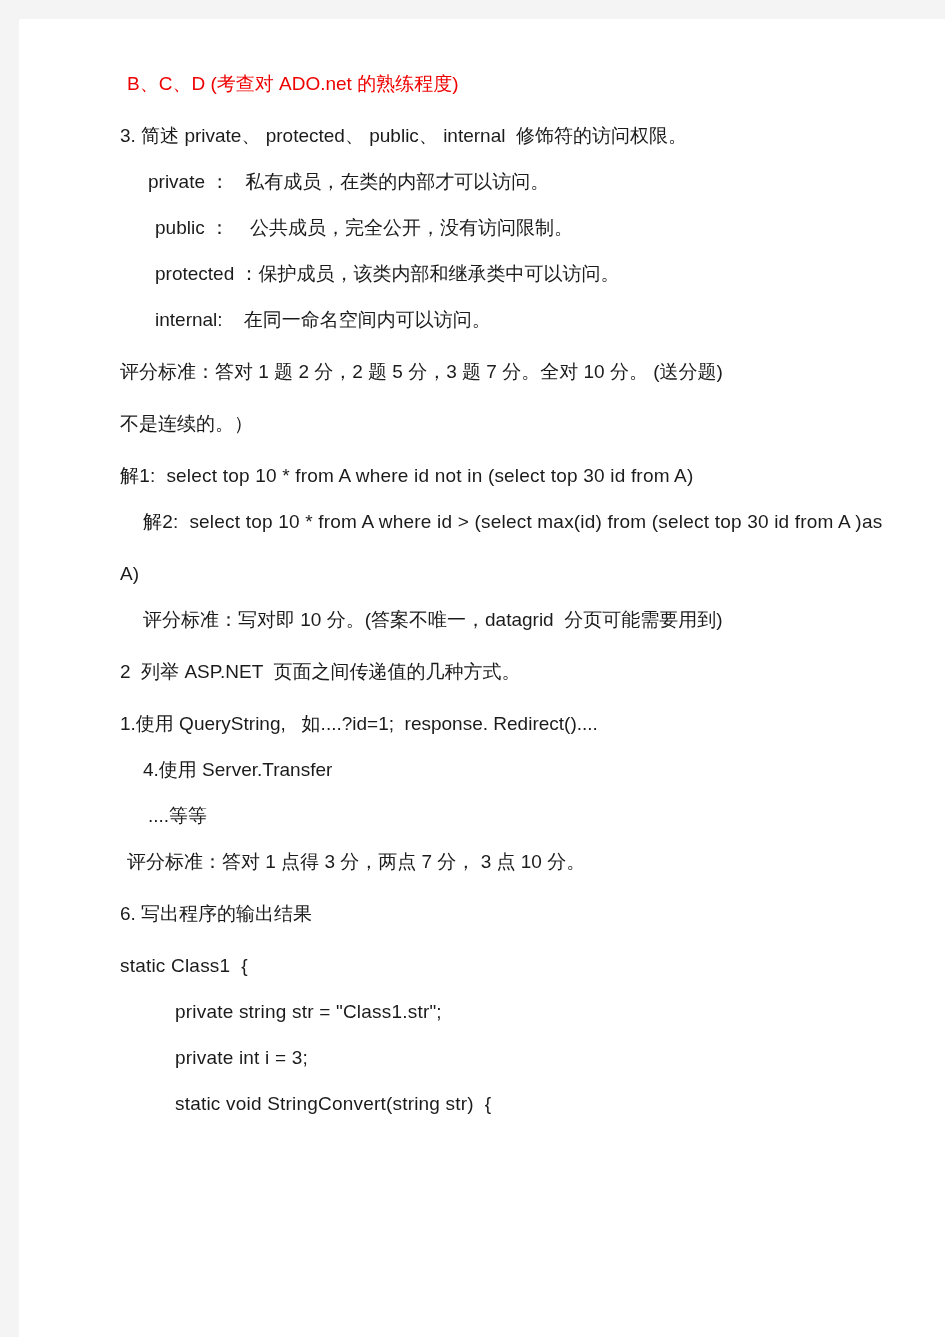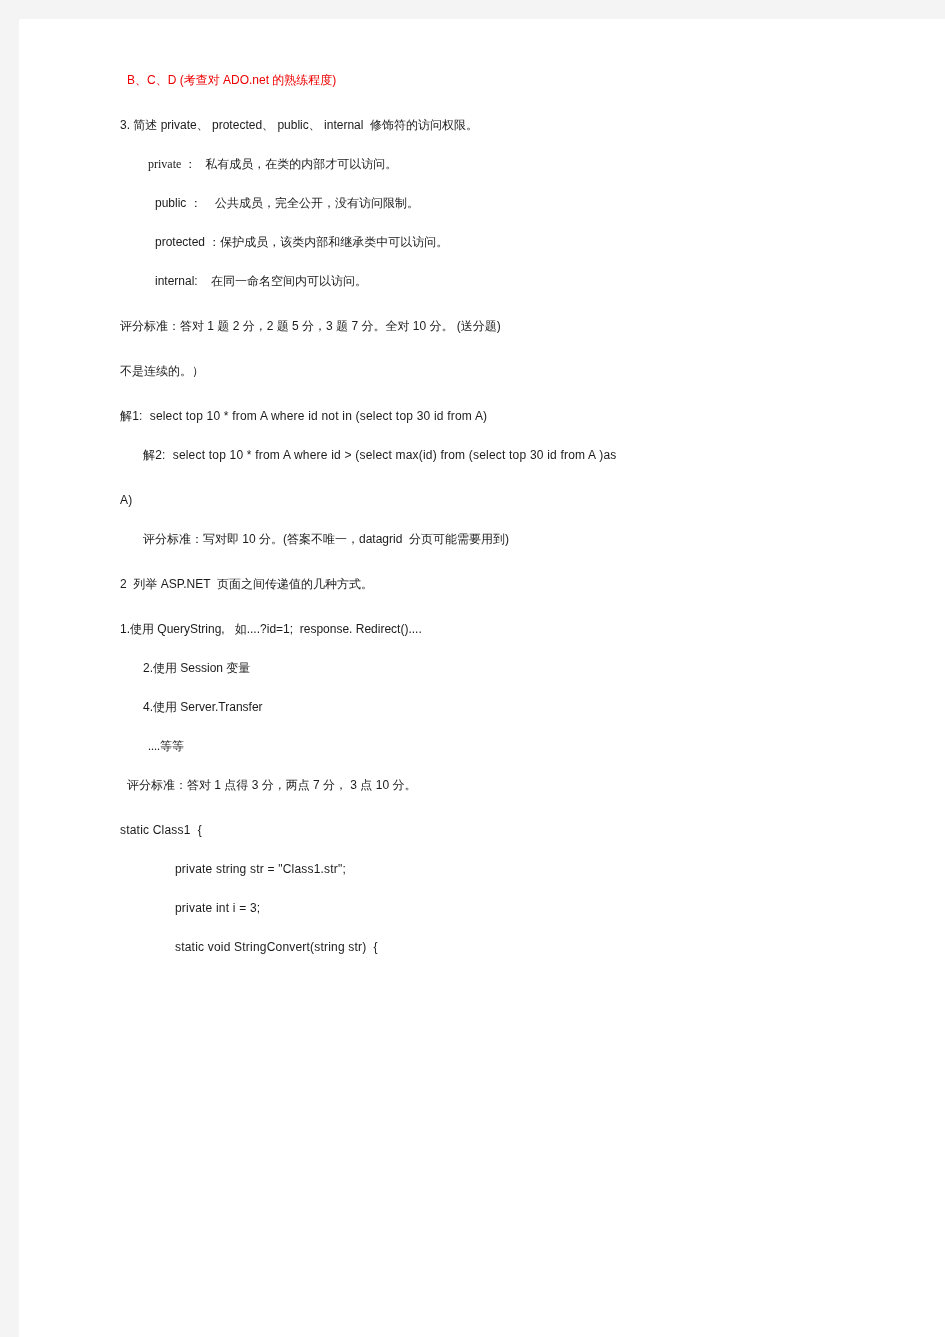--- a/index.html
+++ b/index.html
@@ -28,41 +28,41 @@
     height: 1318px;
     background: #ffffff;
   }
   .doc-body {
     position: absolute;
     left: 101px;   
     top: 55px;
     width: 800px;
   }
   .line {
-    font-size: 12px;
+    font-size: 19px;
     line-height: 1.0;
     color: #1b1b1b;
     white-space: pre-wrap;
     font-family: "Liberation Sans", "DejaVu Sans", sans-serif;
   }
   .gap-0  { margin-top: 0; }
   .gap-sm { margin-top: 20px; }
   .gap-md { margin-top: 27px; }
   .gap-lg { margin-top: 34px; }
   .gap-xxl{ margin-top: 78px; }
 
   .red { color: #ee0000; }
   .mono-ish {
     font-family: "Liberation Sans", "DejaVu Sans", sans-serif;
     letter-spacing: 0.2px;
   }
   .ind-0  { padding-left: 0px; margin-top: 33px; }
   .ind-1  { padding-left: 7px; }
   .ind-2  { padding-left: 23px; }
-  .ind-3  { padding-left: 28px; font-family: Liberation Serif, serif; }
+  .ind-3  { padding-left: 28px; }
   .ind-4  { padding-left: 35px; }
   .ind-5  { padding-left: 55px; }
 </style>
 </head>
 <body>
 
 <div class="page-frame">
   <div class="page">
     <div class="doc-body">
 
@@ -88,28 +88,28 @@
       <div class="line gap-md ind-2 mono-ish">解2:  select top 10 * from A where id &gt; (select max(id) from (select top 30 id from A )as</div>
 
       <div class="line gap-md ind-0 mono-ish">A)</div>
 
       <div class="line gap-md ind-2">评分标准：写对即 10 分。(答案不唯一，datagrid  分页可能需要用到)</div>
 
       <div class="line gap-sm ind-0">2  列举 ASP.NET  页面之间传递值的几种方式。</div>
 
       <div class="line gap-sm ind-0">1.使用 QueryString,   如....?id=1;  response. Redirect()....</div>
 
-      <div class="line gap-md ind-2">2.使用 Session 变量</div>
 
       <div class="line gap-md ind-2">4.使用 Server.Transfer</div>
 
       <div class="line gap-md ind-3">....等等</div>
 
       <div class="line gap-md ind-1">评分标准：答对 1 点得 3 分，两点 7 分， 3 点 10 分。</div>
 
+      <div class="line gap-sm ind-0">6. 写出程序的输出结果</div>
 
       <div class="line gap-md ind-0 mono-ish">static Class1  {</div>
 
       <div class="line gap-md ind-5 mono-ish">private string str = "Class1.str";</div>
 
       <div class="line gap-md ind-5 mono-ish">private int i = 3;</div>
 
       <div class="line gap-md ind-5 mono-ish">static void StringConvert(string str)  {</div>
 
     </div>

